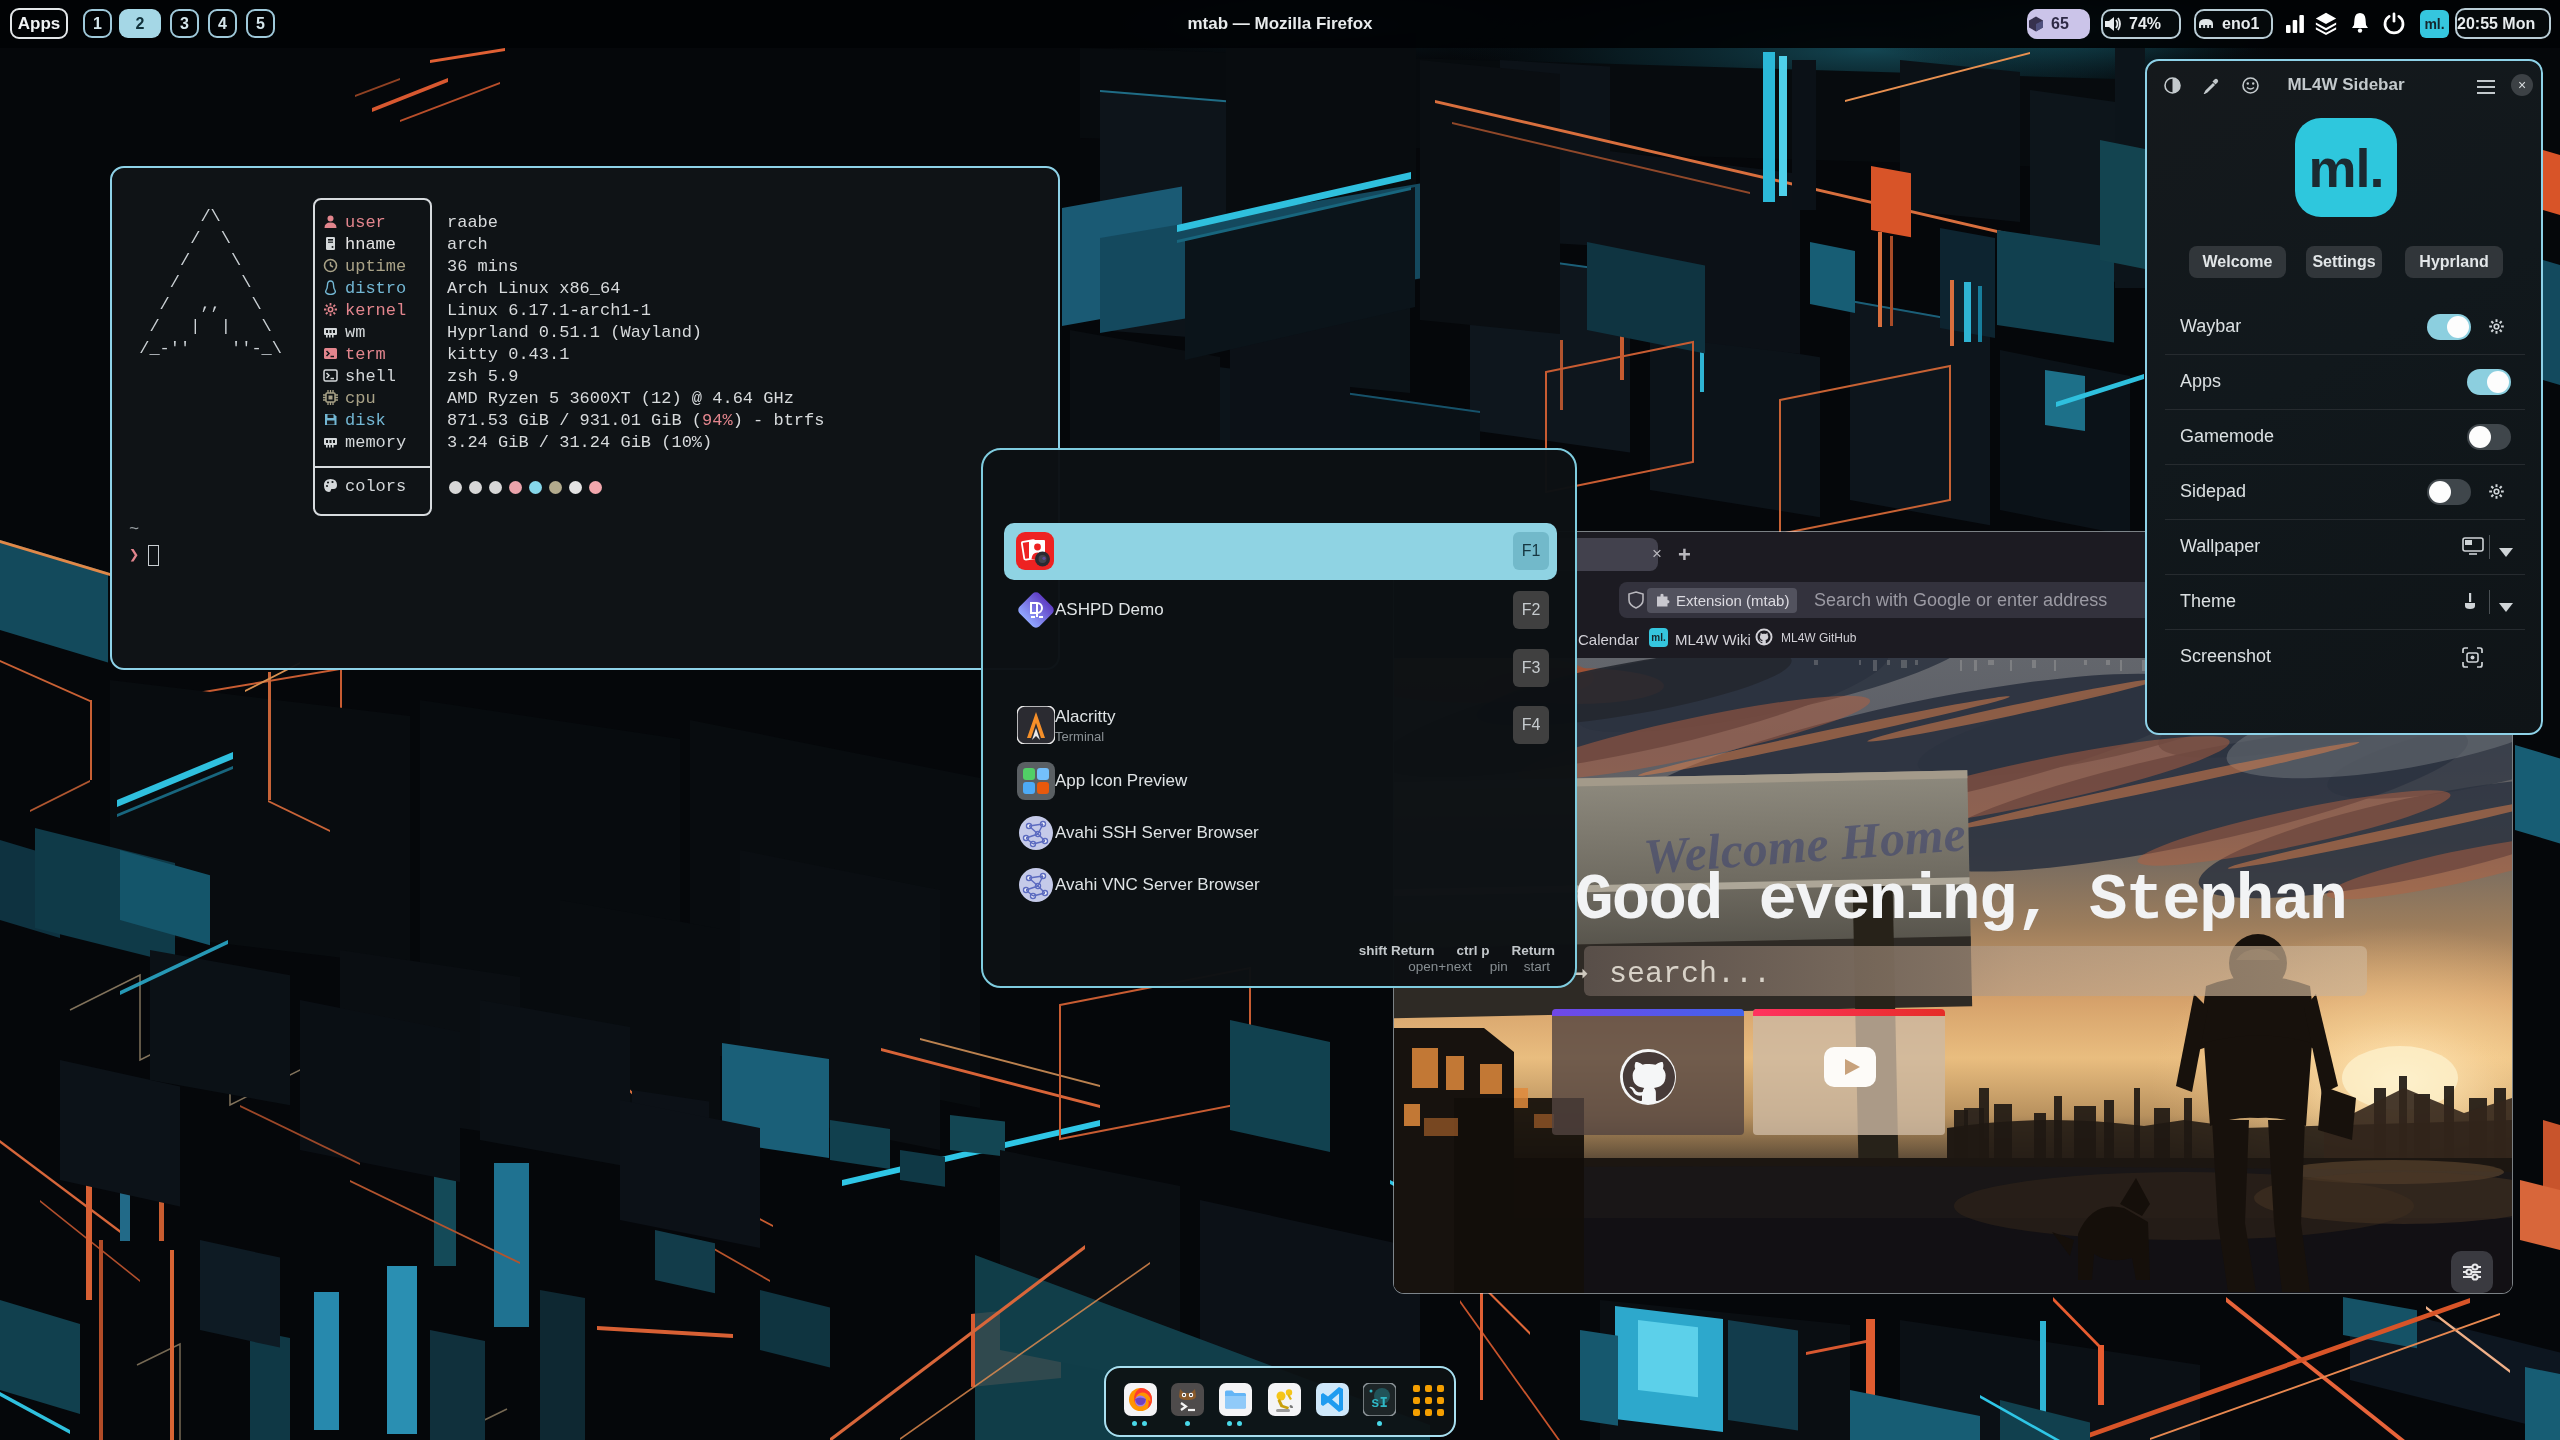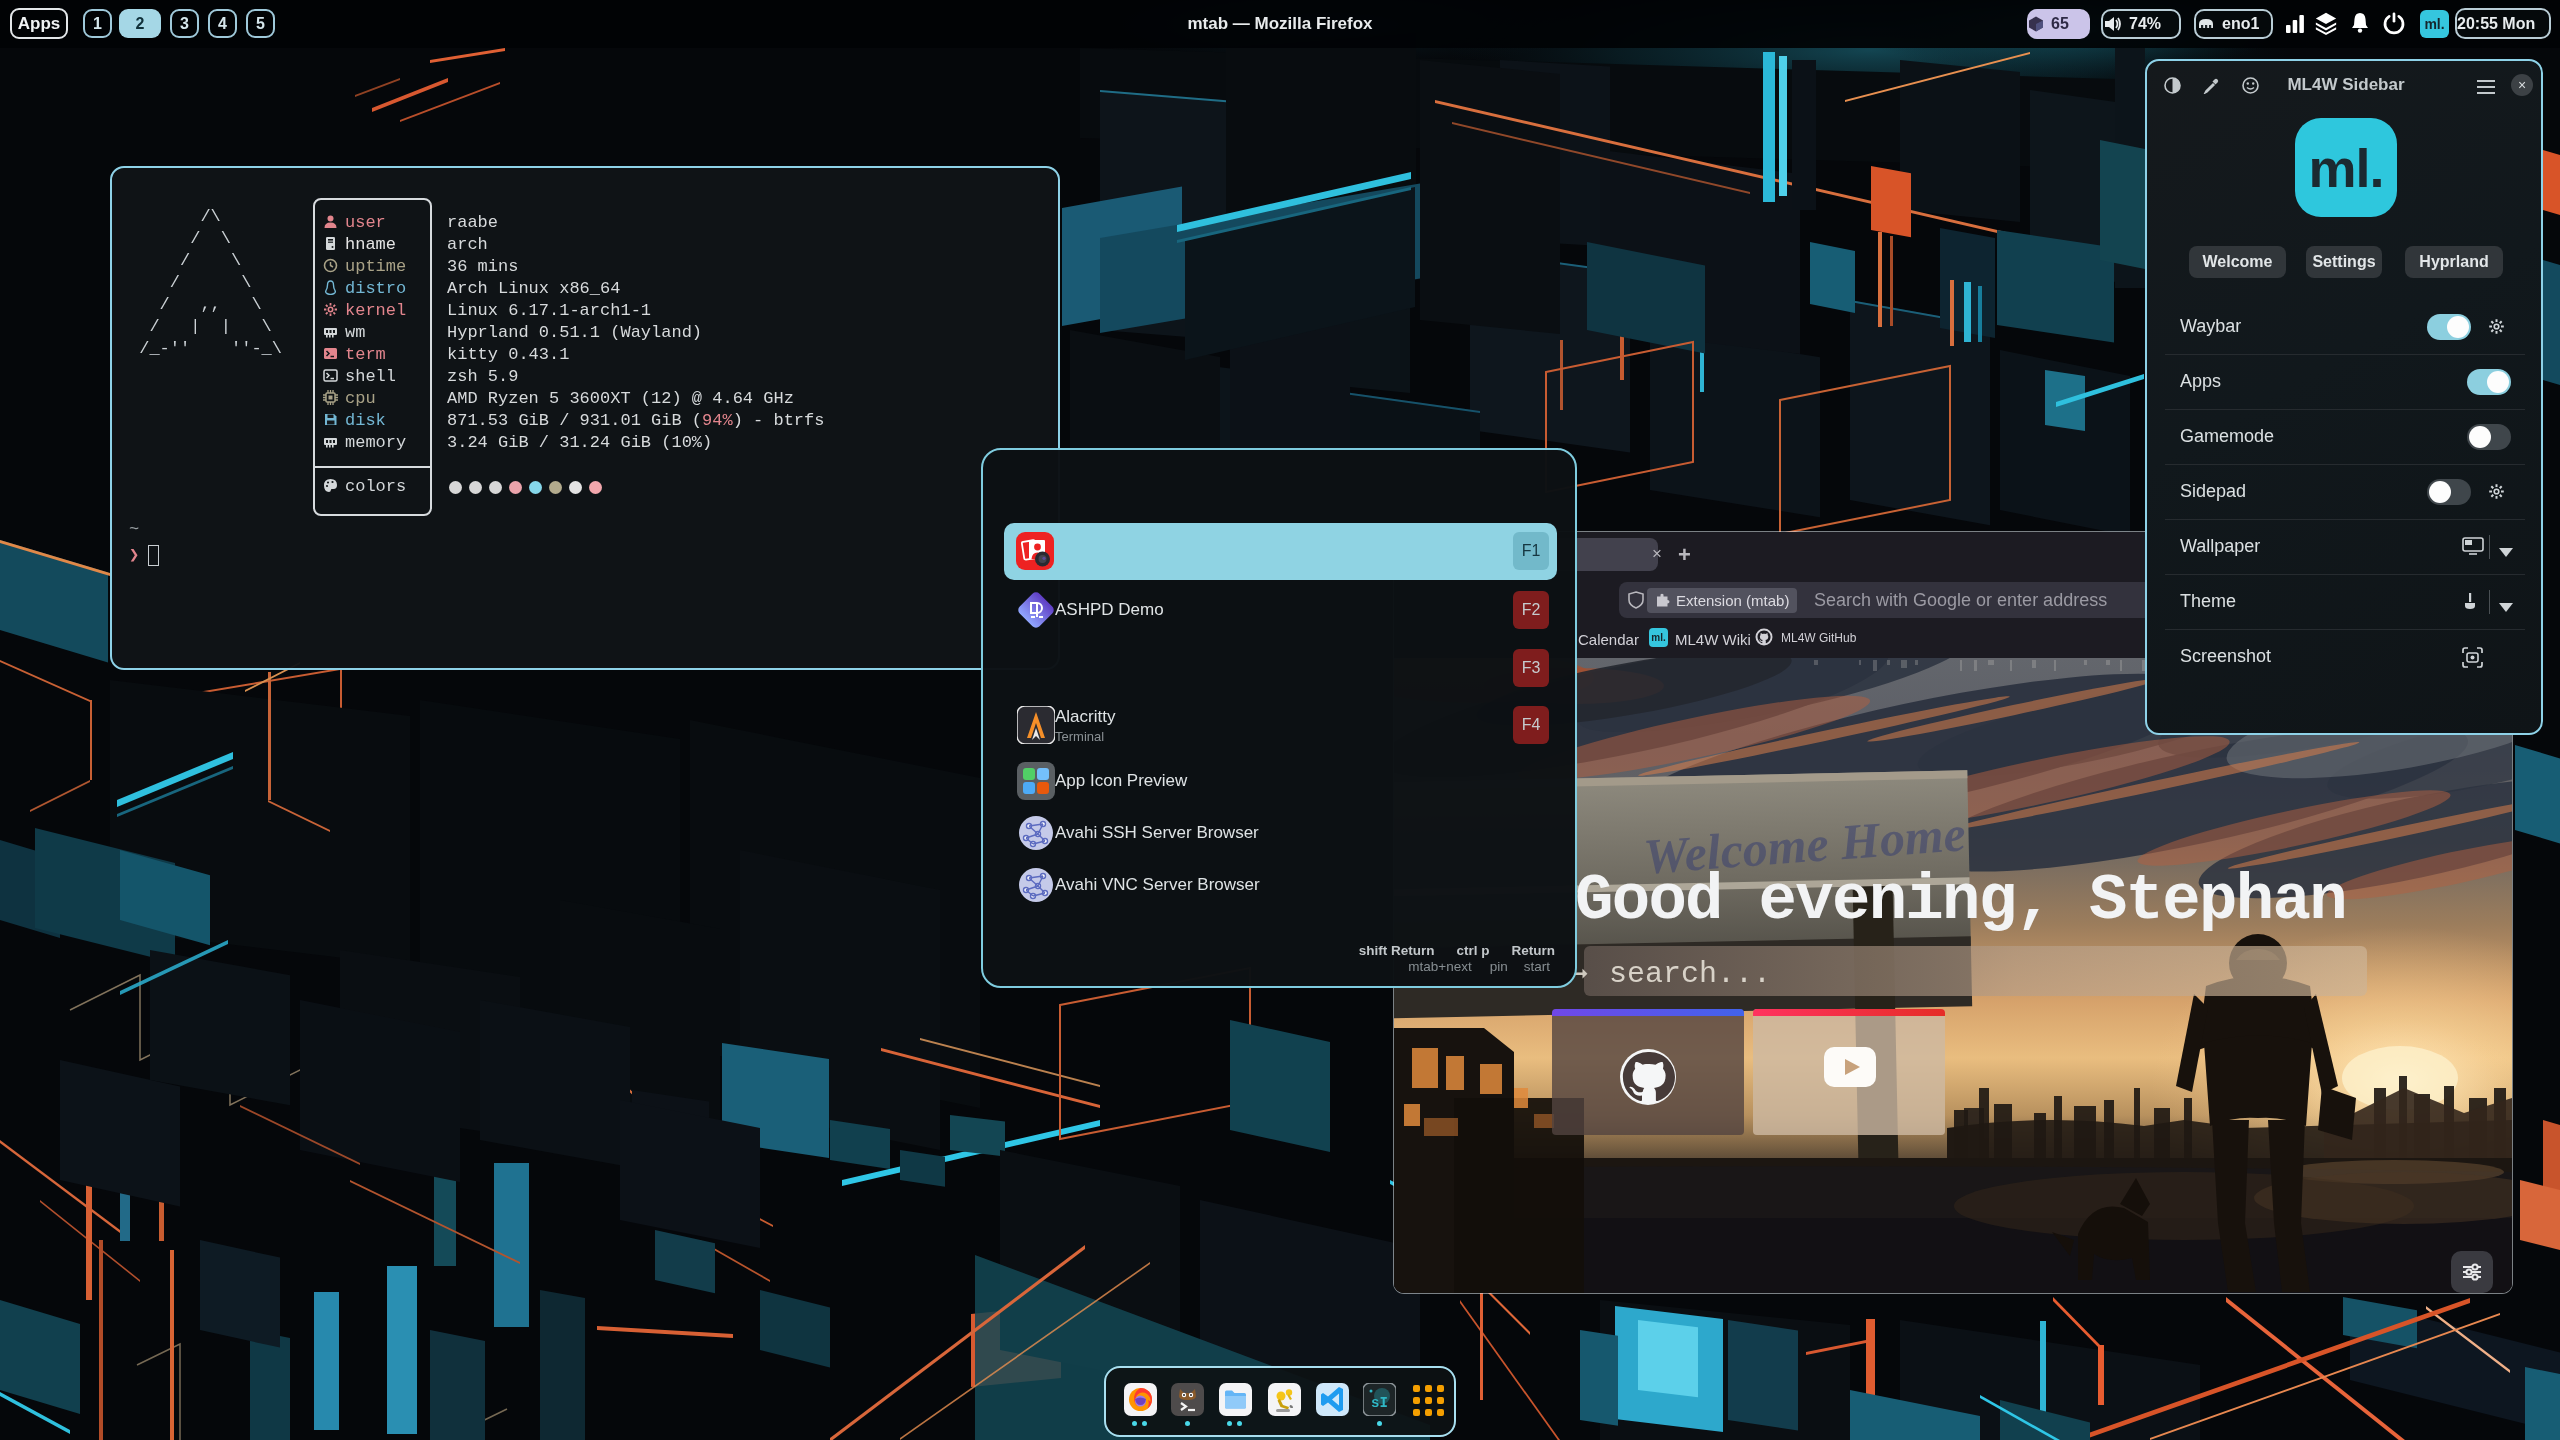--- a/index.html
+++ b/index.html
@@ -28,21 +28,21 @@
 #ffnav{left:0;top:44px;width:1118px;height:48px;background:#1c1b22}
 #ffurl{left:225px;top:50px;width:850px;height:36px;background:#33323d;border-radius:8px}
 #ffbm{left:0;top:92px;width:1118px;height:34px;background:#1c1b22;color:#d2d1d7;font-size:15px}
 #ffc{left:0;top:126px;width:1118px;height:635px;overflow:hidden}
 .mono{font-family:"Liberation Mono",monospace}
 
 #launch{left:981px;top:448px;width:596px;height:540px;background:rgba(12,16,19,.98);border:2px solid #7fccdf;border-radius:20px;z-index:30}
 #lsearch{left:22px;top:22px;width:550px;height:40px;border:2px solid #6cc3da;border-radius:8px;color:#7e878c;font-size:17px;display:flex;align-items:center;padding-left:12px}
 #lsel{left:21px;top:73px;width:553px;height:57px;background:#8fd3e3;border-radius:10px}
 .lrow{position:absolute;left:34px;display:flex;align-items:center;color:#dfe3e5;font-size:17px}
-.fkey{position:absolute;left:530px;width:36px;height:38px;background:#7f1d1d;border-radius:6px;color:#c6cbce;font-size:16px;display:flex;align-items:center;justify-content:center}
+.fkey{position:absolute;left:530px;width:36px;height:38px;background:#404040;border-radius:6px;color:#c6cbce;font-size:16px;display:flex;align-items:center;justify-content:center}
 
 #side{left:2145px;top:59px;width:398px;height:676px;background:linear-gradient(150deg,#15191c 0%,#11181c 45%,#0f1417 100%);border:2px solid #8ed2e8;border-radius:14px;z-index:40;color:#dbe0e2}
 .srow{position:absolute;left:33px;font-size:18px}
 .ssep{position:absolute;left:18px;width:360px;border-top:1px solid #262b2f}
 .tog{position:absolute;width:44px;height:26px;border-radius:13px}
 .tog .kn{position:absolute;top:2px;width:22px;height:22px;border-radius:50%;background:#fdfdfd}
 .togon{background:#8ccfdf}.togon .kn{right:2px}
 .togoff{background:#3f464b}.togoff .kn{left:2px}
 .stab{position:absolute;top:185px;height:32px;background:#31363a;border-radius:8px;color:#e2e6e8;font-weight:bold;font-size:16px;display:flex;align-items:center;justify-content:center}
 
@@ -582,21 +582,21 @@
           <circle cx="9" cy="24" r="2.5"></circle>
           <circle cx="21" cy="20" r="2.5"></circle>
           <circle cx="28" cy="27" r="2.5"></circle>
           <circle cx="16" cy="30" r="2.5"></circle>
           <path d="M12 12 L26 10 M12 12 L21 20 M26 10 L21 20 M9 24 L21 20 M21 20 L28 27 M9 24 L16 30 M16 30 L28 27" fill="none"></path>
         </g>
       </svg>
       <span>Avahi VNC Server Browser</span>
     </div>
     <div class="a" style="left:0;top:493px;width:572px;text-align:right;font-size:13.5px;color:#c2c7ca;font-weight:bold"><span>shift Return</span><span style="margin-left:22px">ctrl p</span><span style="margin-left:22px">Return</span></div>
-    <div class="a" style="left:0;top:509px;width:567px;text-align:right;font-size:13.5px;color:#878e92"><span>mtab+next</span><span style="margin-left:18px">pin</span><span style="margin-left:16px">start</span></div>
+    <div class="a" style="left:0;top:509px;width:567px;text-align:right;font-size:13.5px;color:#878e92"><span>open+next</span><span style="margin-left:18px">pin</span><span style="margin-left:16px">start</span></div>
   </div>
 <div id="side" class="a">
     <div class="a" style="left:17px;top:16px"><svg width="17" height="17" viewBox="0 0 17 17" style="">
         <circle cx="8.5" cy="8.5" r="7.5" fill="none" stroke="#c3c9cc" stroke-width="1.6"></circle>
         <path d="M8.5 1 A7.5 7.5 0 0 1 8.5 16 Z" fill="#c3c9cc"></path>
       </svg></div>
     <div class="a" style="left:56px;top:16px"><svg width="17" height="17" viewBox="0 0 17 17" style="">
         <path d="M10 7 L3 14 L2 16 L4 15 L11 8 Z" fill="none" stroke="#c3c9cc" stroke-width="1.5"></path>
         <path d="M9.5 4.5 L12.5 7.5 L14.5 5.5 Q16 4 14.5 2.5 Q13 1 11.5 2.5 Z" fill="#c3c9cc"></path>
       </svg></div>

